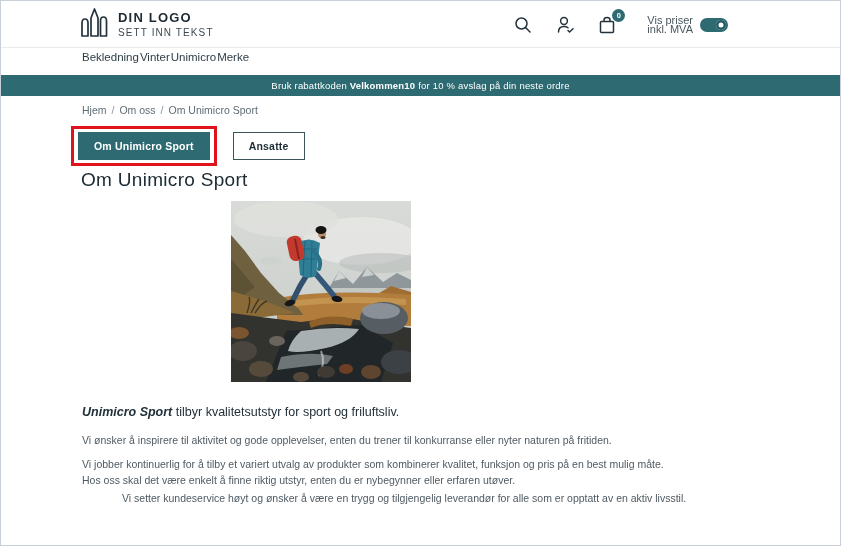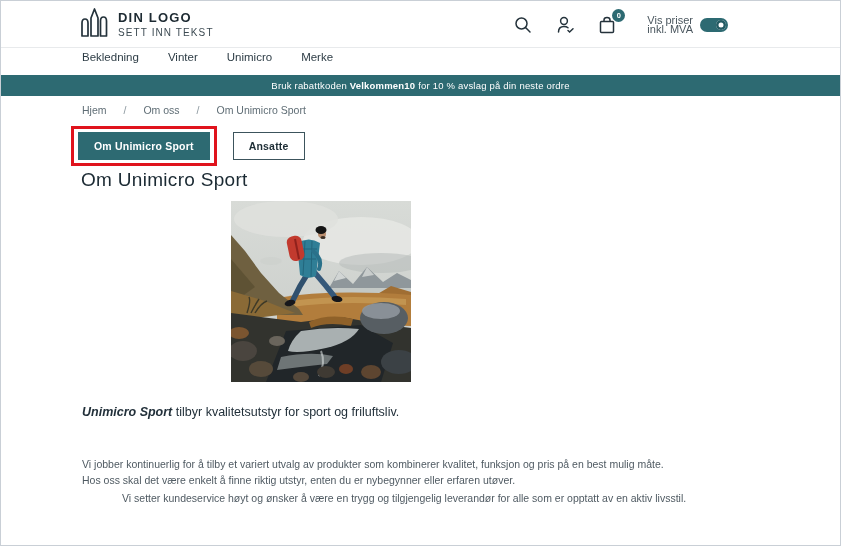--- a/index.html
+++ b/index.html
@@ -23,31 +23,31 @@
   .badge {
     position:absolute; top:-6px; right:-8px; min-width:13px; height:13px;
     background:#2d6a72; color:#fff; font-size:7.5px; font-weight:700;
     border-radius:50%; display:flex; align-items:center; justify-content:center;
   }
   .vat { display:flex; align-items:center; gap:7px; margin-left:8px; }
   .vat-label { font-size:11px; color:#4a565e; line-height:9px; }
   .toggle { width:28px; height:14px; background:#2d6a72; border-radius:8px; position:relative; cursor:pointer; }
   .toggle-knob { position:absolute; top:2px; right:2px; width:10px; height:10px; border-radius:50%; background:#ffffff; box-shadow:inset 0 0 0 2.5px #235b63; }
   
-  .nav { position:absolute; top:48px; left:0; width:100%; height:16px; display:flex; align-items:center; gap:29px; padding-left:81px; }
+  .nav { position:absolute; top:48px; left:0; width:100%; height:16px; display:flex; align-items:center; gap:1px; padding-left:81px; }
   .nav-item { font-size:11.5px; color:#2e3d46; cursor:pointer; }
   
   .banner {
     position:absolute; top:74px; left:0; width:100%; height:21px;
     background:#2d6a72; color:#ffffff; font-size:9.5px;
     display:flex; align-items:center; justify-content:center; letter-spacing:0.2px;
   }
   .banner b { font-weight:700; }
   
-  .breadcrumb { position:absolute; top:103px; left:81px; font-size:10.5px; color:#5f6d75; display:flex; gap:17px; }
+  .breadcrumb { position:absolute; top:103px; left:81px; font-size:10.5px; color:#5f6d75; display:flex; gap:5px; }
   .crumb { cursor:pointer; }
   .crumb-sep { color:#8b979e; }
   
   .tab-row { position:absolute; top:125px; left:70px; display:flex; align-items:center; }
   .annotation { border:3px solid #e0131d; padding:3px 4px; background:transparent; }
   .tab-btn {
     font-size:10.5px; font-weight:700; padding:7px 15px; cursor:pointer;
     border:1px solid #2d6a72; letter-spacing:0.2px; white-space:nowrap;
   }
   .tab-btn.active { background:#2d6a72; color:#ffffff; }
@@ -204,17 +204,18 @@
         <rect x="57" y="35" width="15" height="25" rx="6" fill="#c23a2e" transform="rotate(-12 64 47)"></rect>
         <path d="M64 38 L68 58" stroke="#8f211c" stroke-width="2"></path>
         <circle cx="91" cy="33" r="4" fill="#b98e6f"></circle>
         <ellipse cx="90" cy="29" rx="5.5" ry="4" fill="#141414"></ellipse>
         <ellipse cx="92" cy="36.5" rx="2.6" ry="1.6" fill="#3a2e24"></ellipse>
       </g>
     </svg>
   </div>
 
   <p class="lead"><b>Unimicro Sport</b><span> tilbyr kvalitetsutstyr for sport og friluftsliv.</span></p>
+  <p class="para p1">Vi ønsker å inspirere til aktivitet og gode opplevelser, enten du trener til konkurranse eller nyter naturen på fritiden.</p>
   <p class="para p2">Vi jobber kontinuerlig for å tilby et variert utvalg av produkter som kombinerer kvalitet, funksjon og pris på en best mulig måte.
 Hos oss skal det være enkelt å finne riktig utstyr, enten du er nybegynner eller erfaren utøver.</p>
   <p class="para p3">Vi setter kundeservice høyt og ønsker å være en trygg og tilgjengelig leverandør for alle som er opptatt av en aktiv livsstil.</p>
 
 </div>
 
 </body></html>

